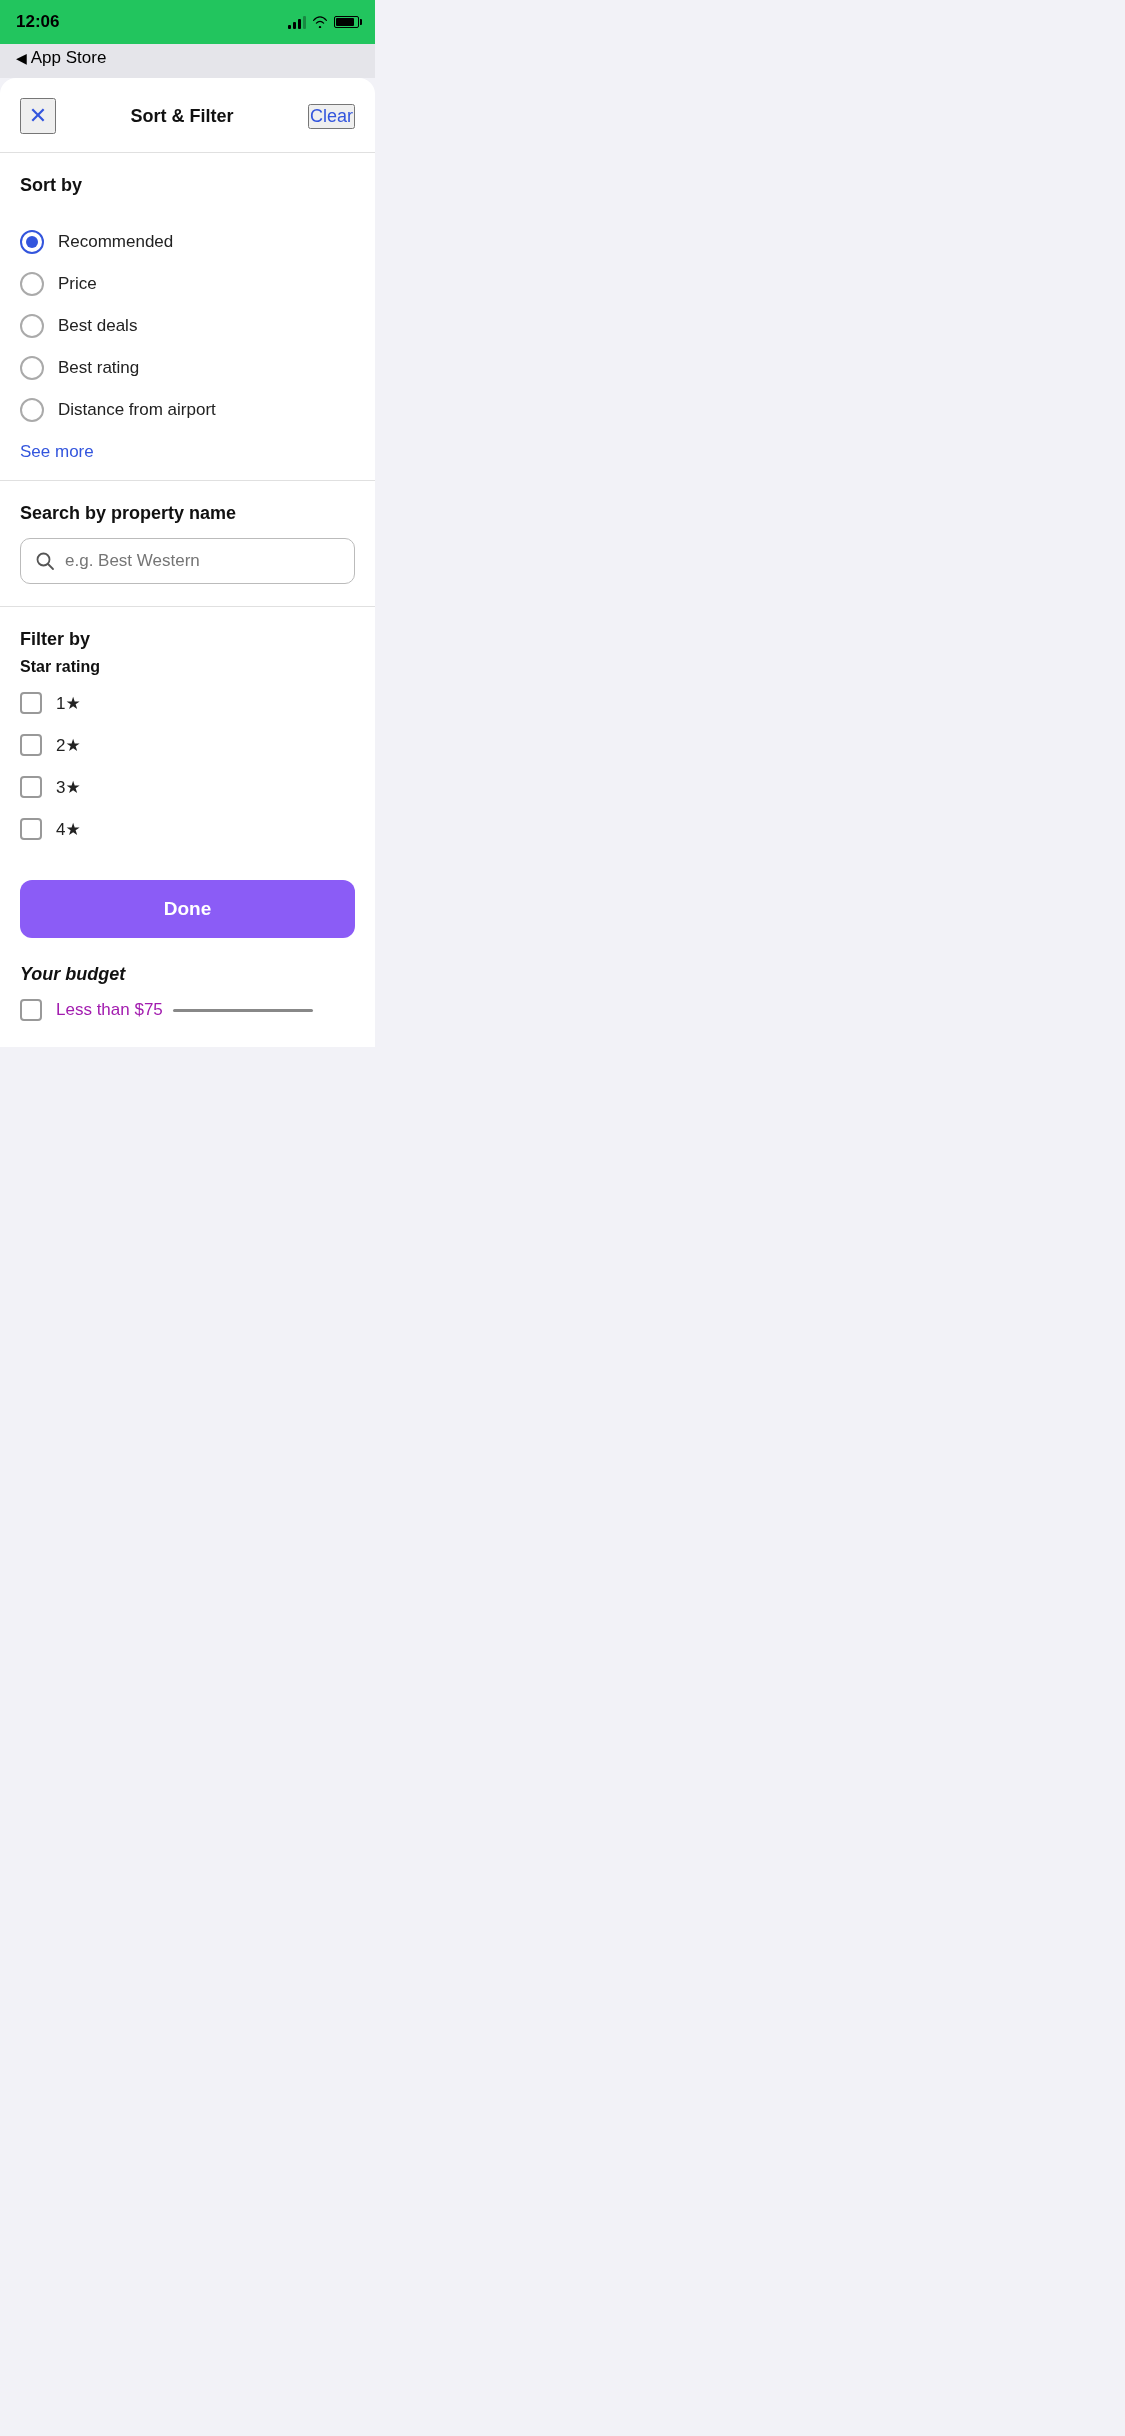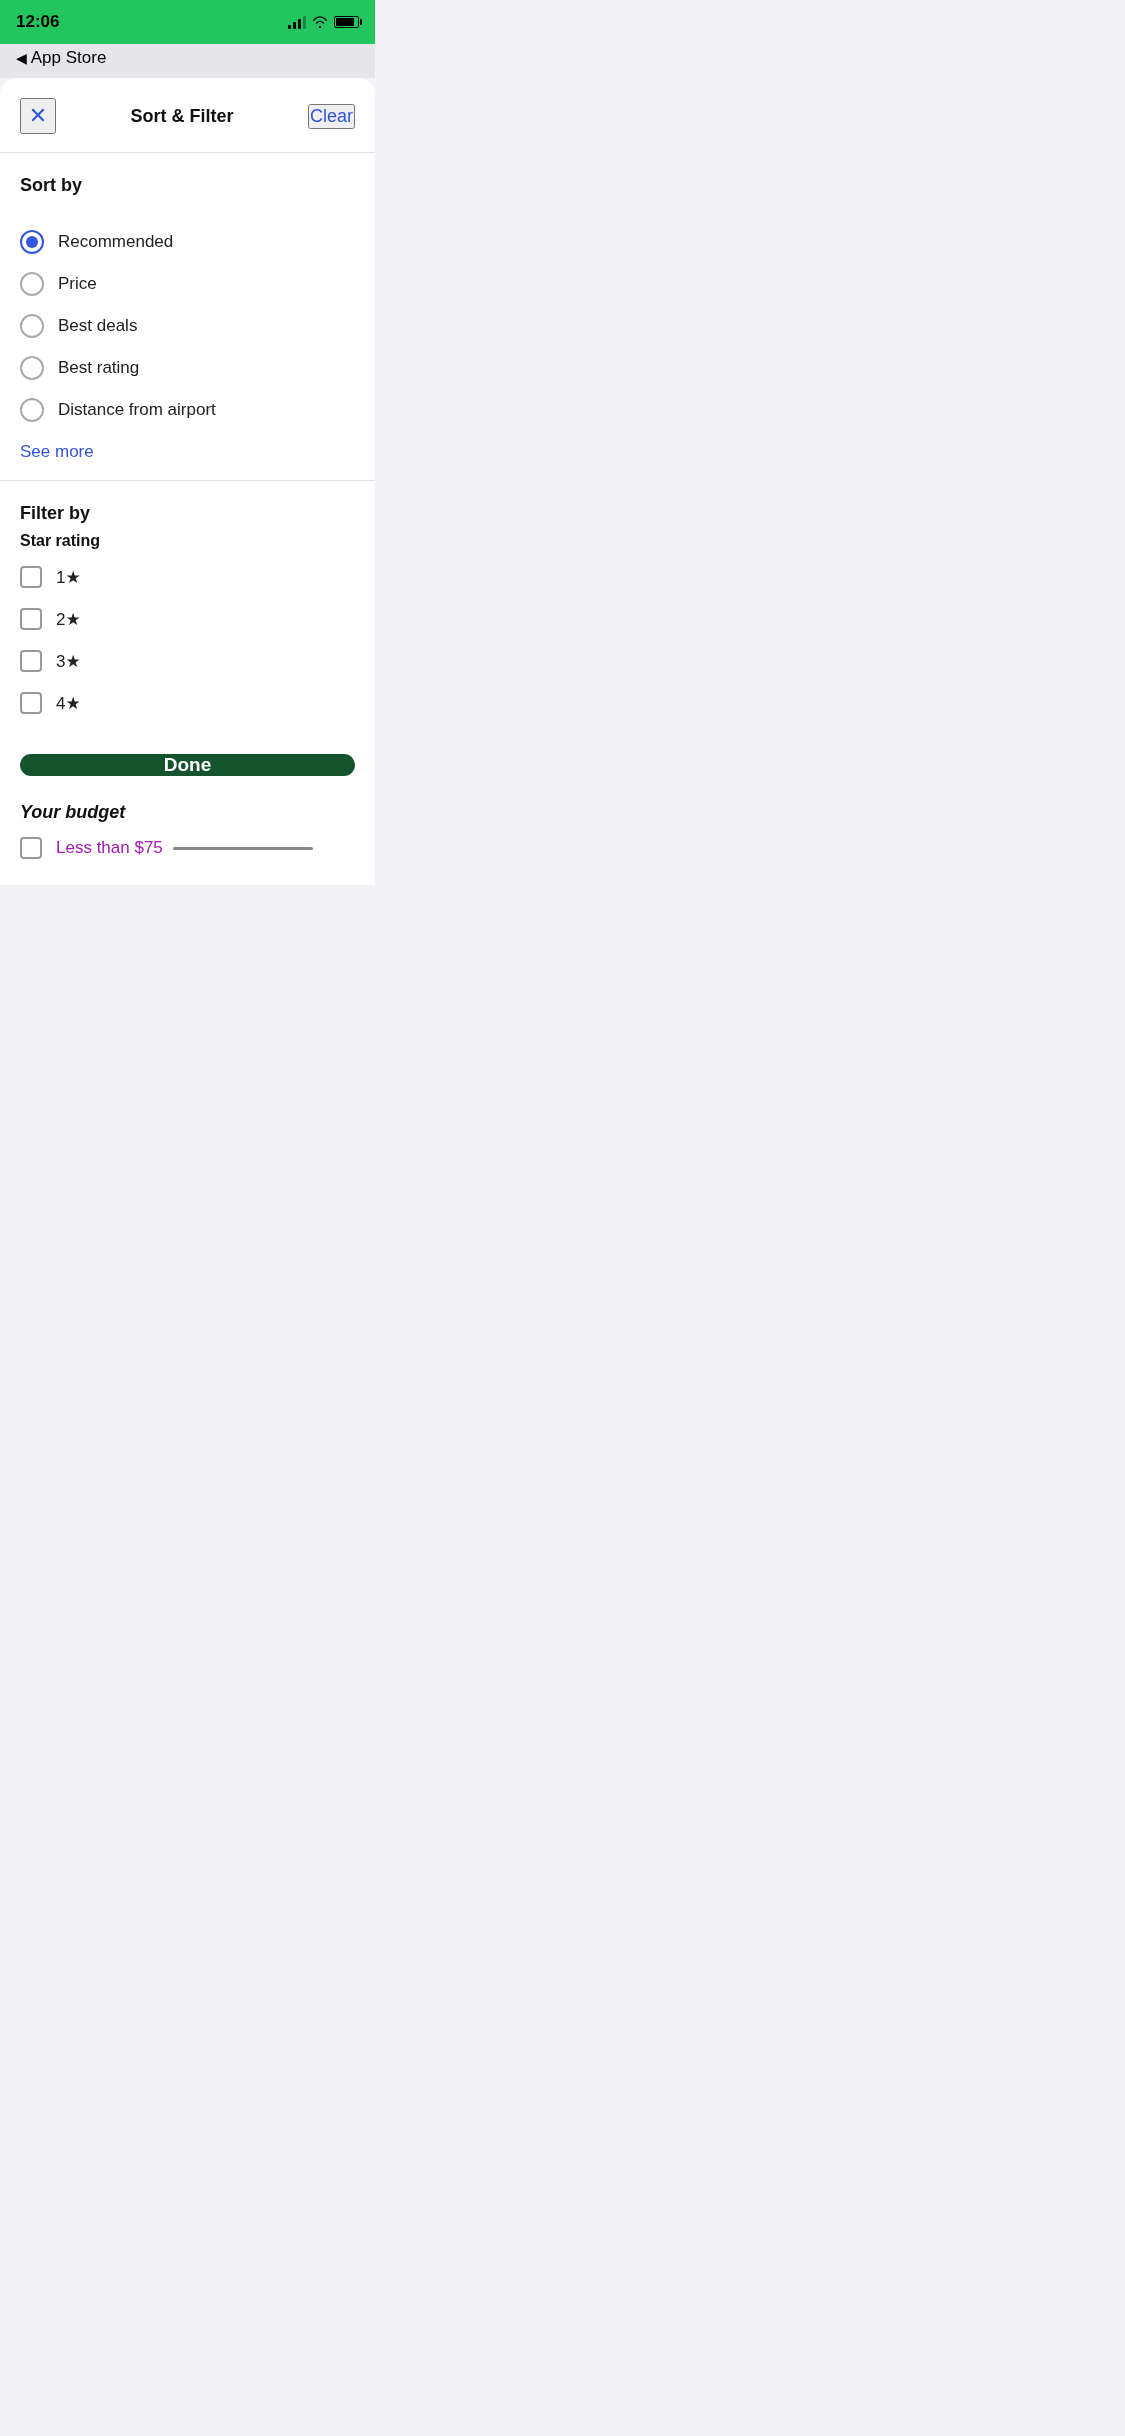--- a/index.html
+++ b/index.html
@@ -267,26 +267,27 @@
 
     
     .done-btn-wrap {
       position: sticky;
       bottom: 0;
       background: #fff;
       padding: 10px 20px 10px 20px;
     }
     .done-btn {
       width: 100%;
-      background: #14532d;
+      background: #8b5cf6;
       color: #fff;
       border: none;
       border-radius: 12px;
       font-size: 19px;
       font-weight: 600;
+      padding: 18px;
       cursor: pointer;
     }
 
     
     .budget-section {
       padding: 16px 20px 10px 20px;
     }
     .budget-title {
       font-size: 18px;
       font-weight: 700;
@@ -372,20 +373,30 @@
     </div>
 
     <div class="radio-option">
       <div class="radio-circle"></div>
       <span class="radio-label">Distance from airport</span>
     </div>
 
     <div class="see-more">See more</div>
   </div>
 
+  <div class="search-section">
+    <div class="search-section-title">Search by property name</div>
+    <div class="search-input-wrap">
+      <svg class="search-icon-svg" width="20" height="20" viewBox="0 0 20 20">
+        <circle cx="8.5" cy="8.5" r="6" stroke="#555" stroke-width="1.8" fill="none"></circle>
+        <line x1="13" y1="13" x2="18" y2="18" stroke="#555" stroke-width="1.8" stroke-linecap="round"></line>
+      </svg>
+      <input type="text" class="search-input" placeholder="e.g. Best Western" style="">
+    </div>
+  </div>
 
   <div class="filter-section">
     <div class="filter-title">Filter by</div>
     <div class="filter-subtitle">Star rating</div>
 
     <div class="checkbox-option">
       <div class="checkbox-box"></div>
       <span class="checkbox-label">1★</span>
     </div>
 

